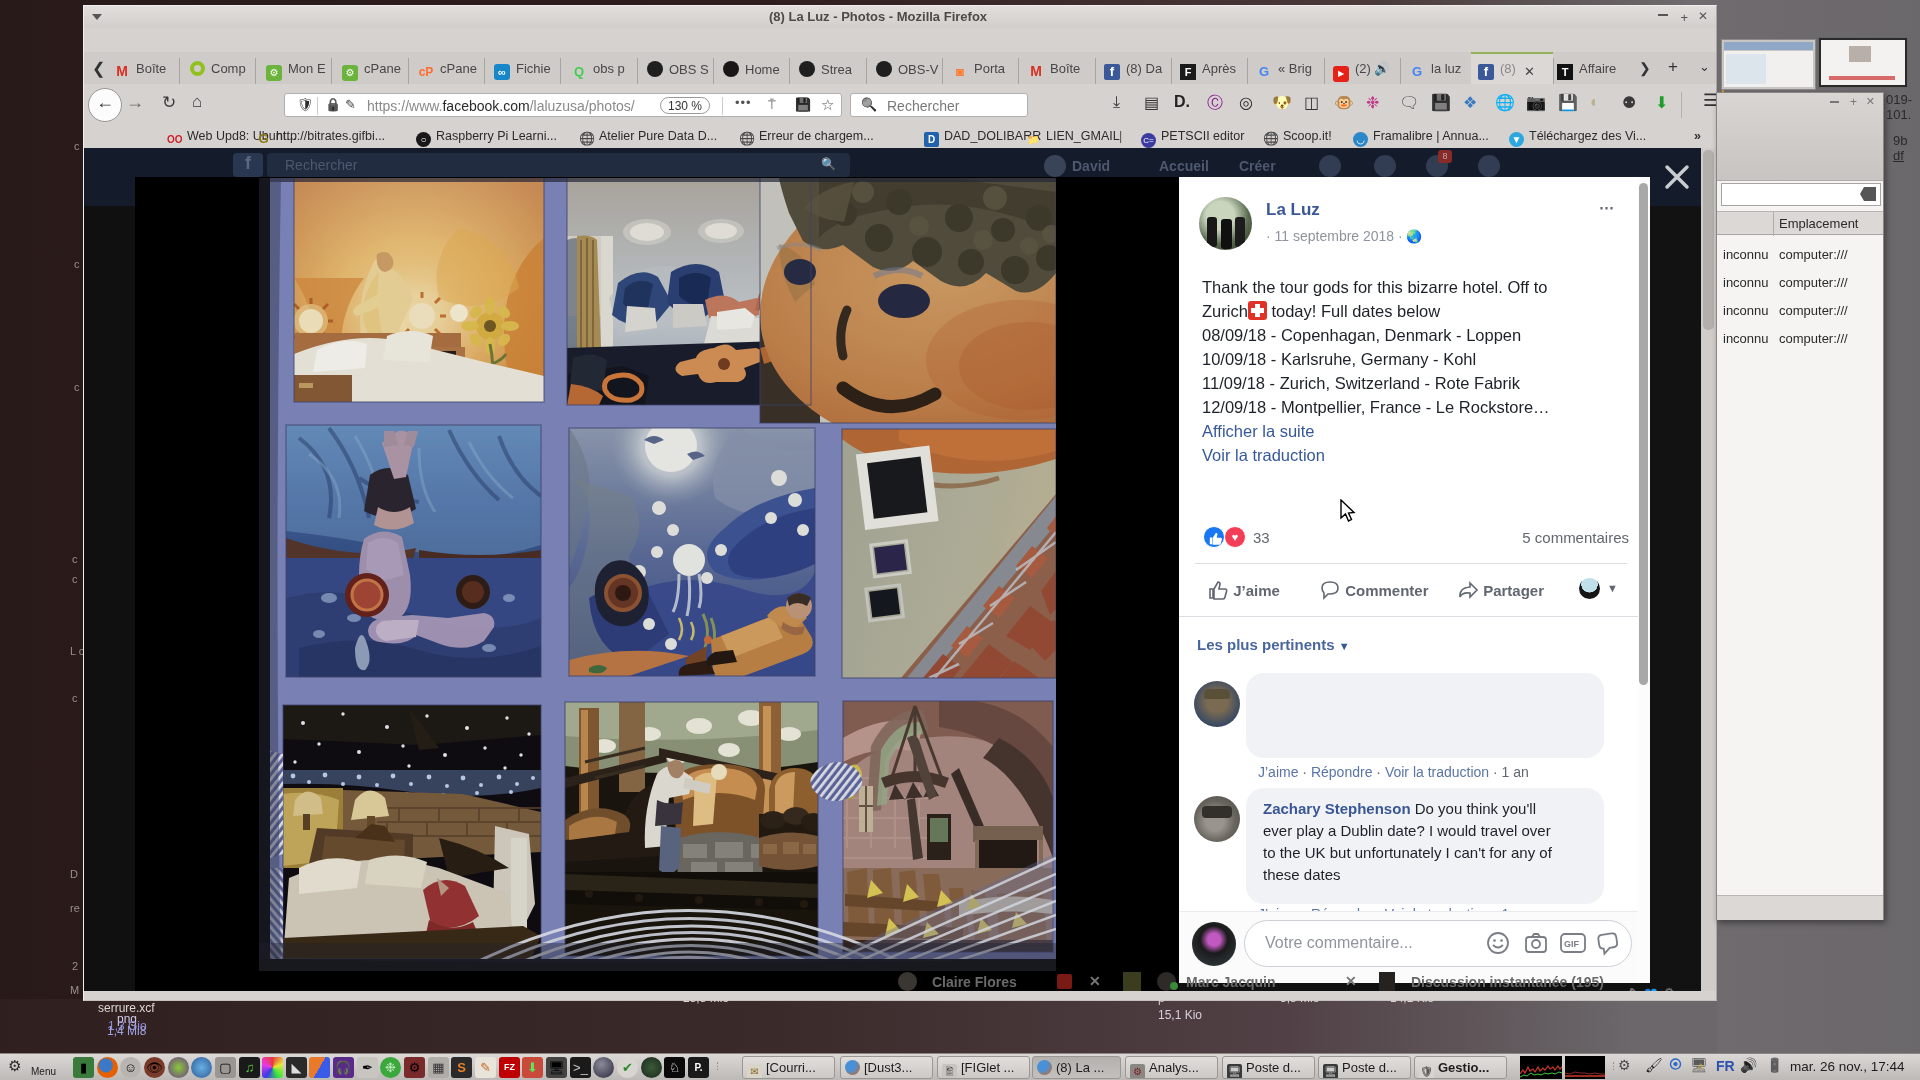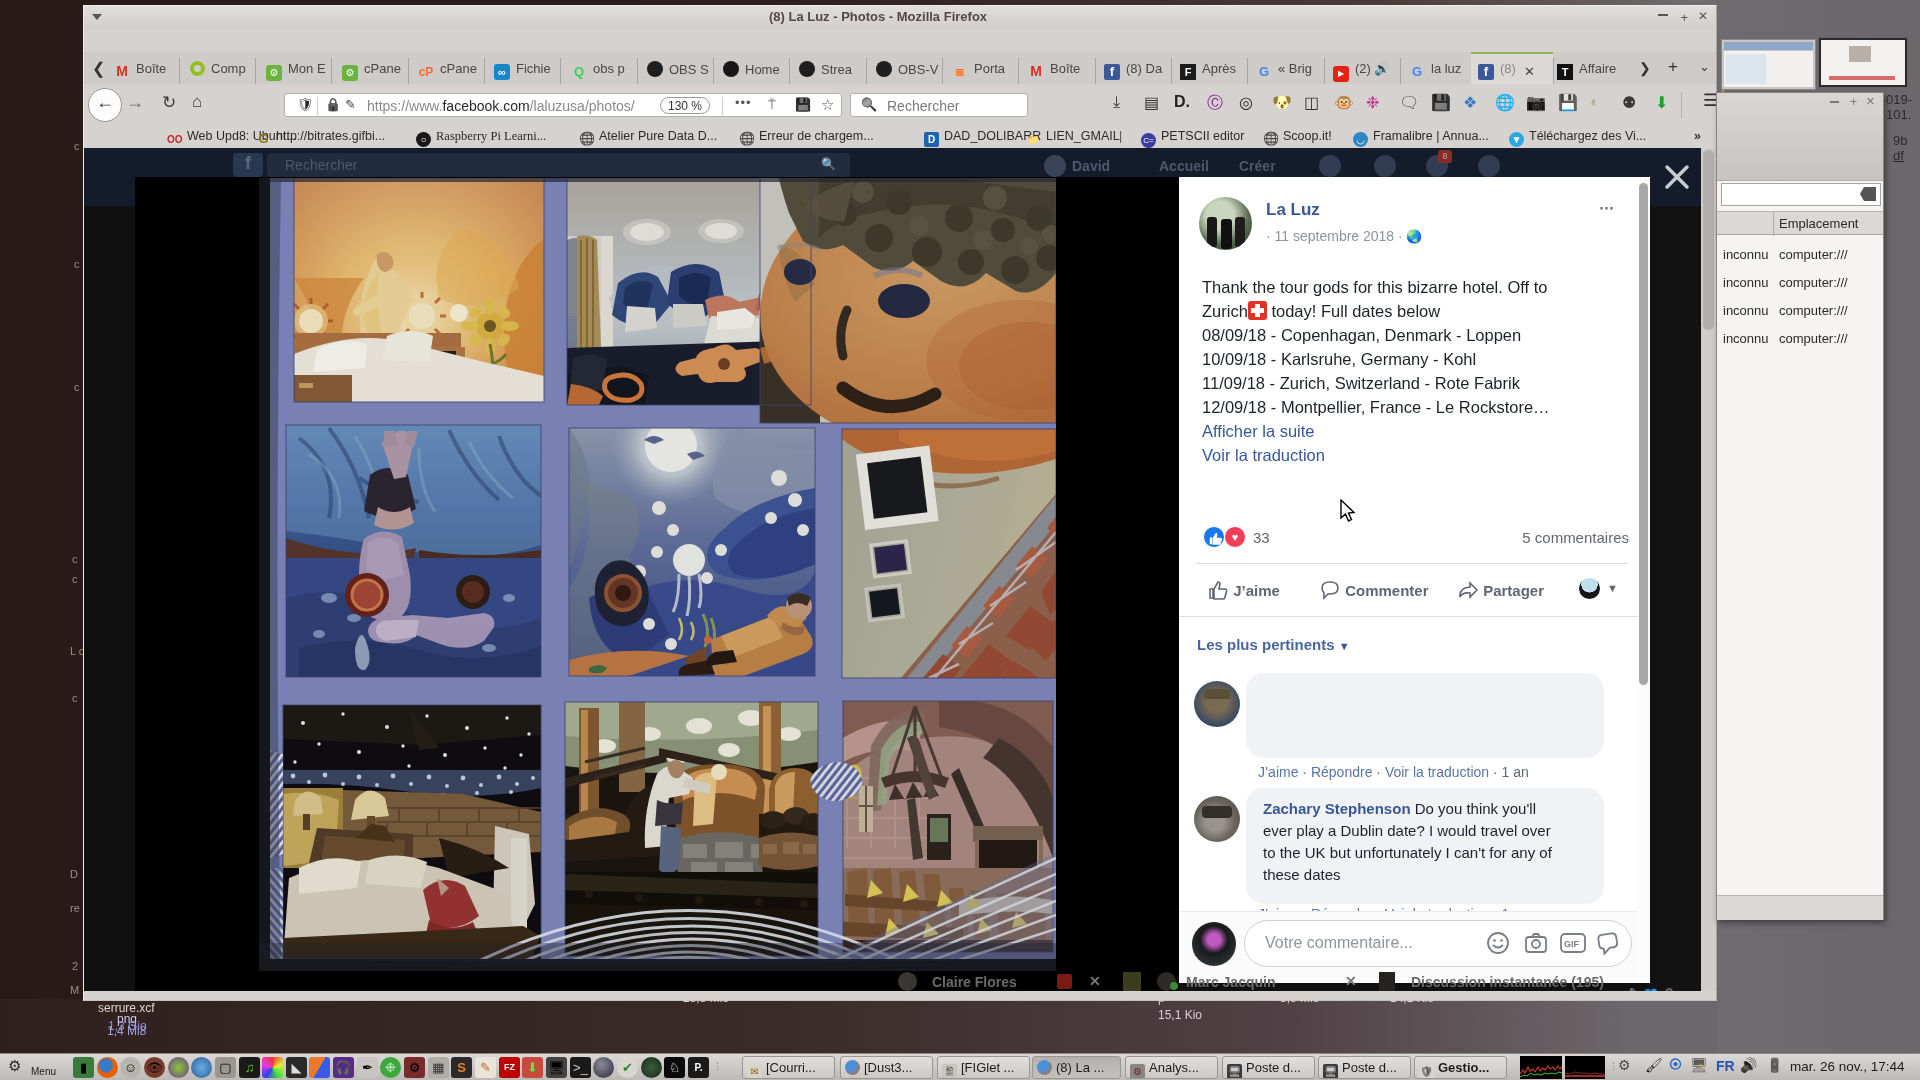--- a/index.html
+++ b/index.html
@@ -159,21 +159,21 @@
     <span class="nico" style="left:1538px;color:#3a3a3a;">⚉</span>
     <span class="nico" style="left:1571px;color:#1e9e28;">⬇</span>
     <div class="abs" style="left:1597px;top:8px;width:1px;height:26px;background:#b5b1af;"></div>
     <span class="abs" style="left:1619px;top:6px;font-size:17px;color:#333;">☰</span>
     <span class="abs" style="left:1634px;top:2px;font-size:10px;color:#e8a020;">▲</span>
   </div>
 
   <div class="abs" id="bmbar" style="left:0;top:120px;width:100%;height:22px;background:#d6d2d0;">
     <span class="bm" style="left:43px;margin-left:40px;"><span class="bmi" style="color:#cc2127;font-weight:bold;">OO</span>Web Upd8: Ubunt...</span>
     <span class="bm" style="left:172px;"><span class="bmi" style="color:#8a7a10;font-weight:bold;font-size:13px;">G</span>http://bitrates.gifbi...</span>
-    <span class="bm" style="left:332px;font-family:Liberation Serif, serif;"><span class="bmi" style="background:#191717;border-radius:50%;color:#fff;">○</span>Raspberry Pi Learni...</span>
+    <span class="bm" style="left:332px;"><span class="bmi" style="background:#191717;border-radius:50%;color:#fff;">○</span>Raspberry Pi Learni...</span>
     <span class="bm" style="left:495px;"><span class="bmi mono" style="color:#333;font-size:13px;">🌐</span>Atelier Pure Data D...</span>
     <span class="bm" style="left:655px;"><span class="bmi mono" style="color:#333;font-size:13px;">🌐</span>Erreur de chargem...</span>
     <span class="bm" style="left:809px;padding-left:31px;"><span class="bmi" style="background:#2262ad;color:#fff;font-weight:bold;">D</span>DAD_DOLIBARR</span>
     <span class="bm" style="left:942px;"><span class="bmi" style="color:#8a8378;">📁</span>LIEN_GMAIL</span>
     <span class="bm" style="left:1035px;color:#555;">|</span>
     <span class="bm" style="left:1057px;"><span class="bmi" style="background:#3a3aa0;border-radius:50%;color:#fff;font-size:8px;">C=</span>PETSCII editor</span>
     <span class="bm" style="left:1179px;"><span class="bmi mono" style="color:#333;font-size:13px;">🌐</span>Scoop.it!</span>
     <span class="bm" style="left:1269px;"><span class="bmi" style="background:#2b87c8;border-radius:50%;color:#fff;">◡</span>Framalibre | Annua...</span>
     <span class="bm" style="left:1425px;"><span class="bmi" style="background:#2ba8e0;border-radius:50%;color:#fff;">▼</span>Téléchargez des Vi...</span>
     <span class="bm" style="left:1610px;color:#333;font-weight:bold;">»</span>

